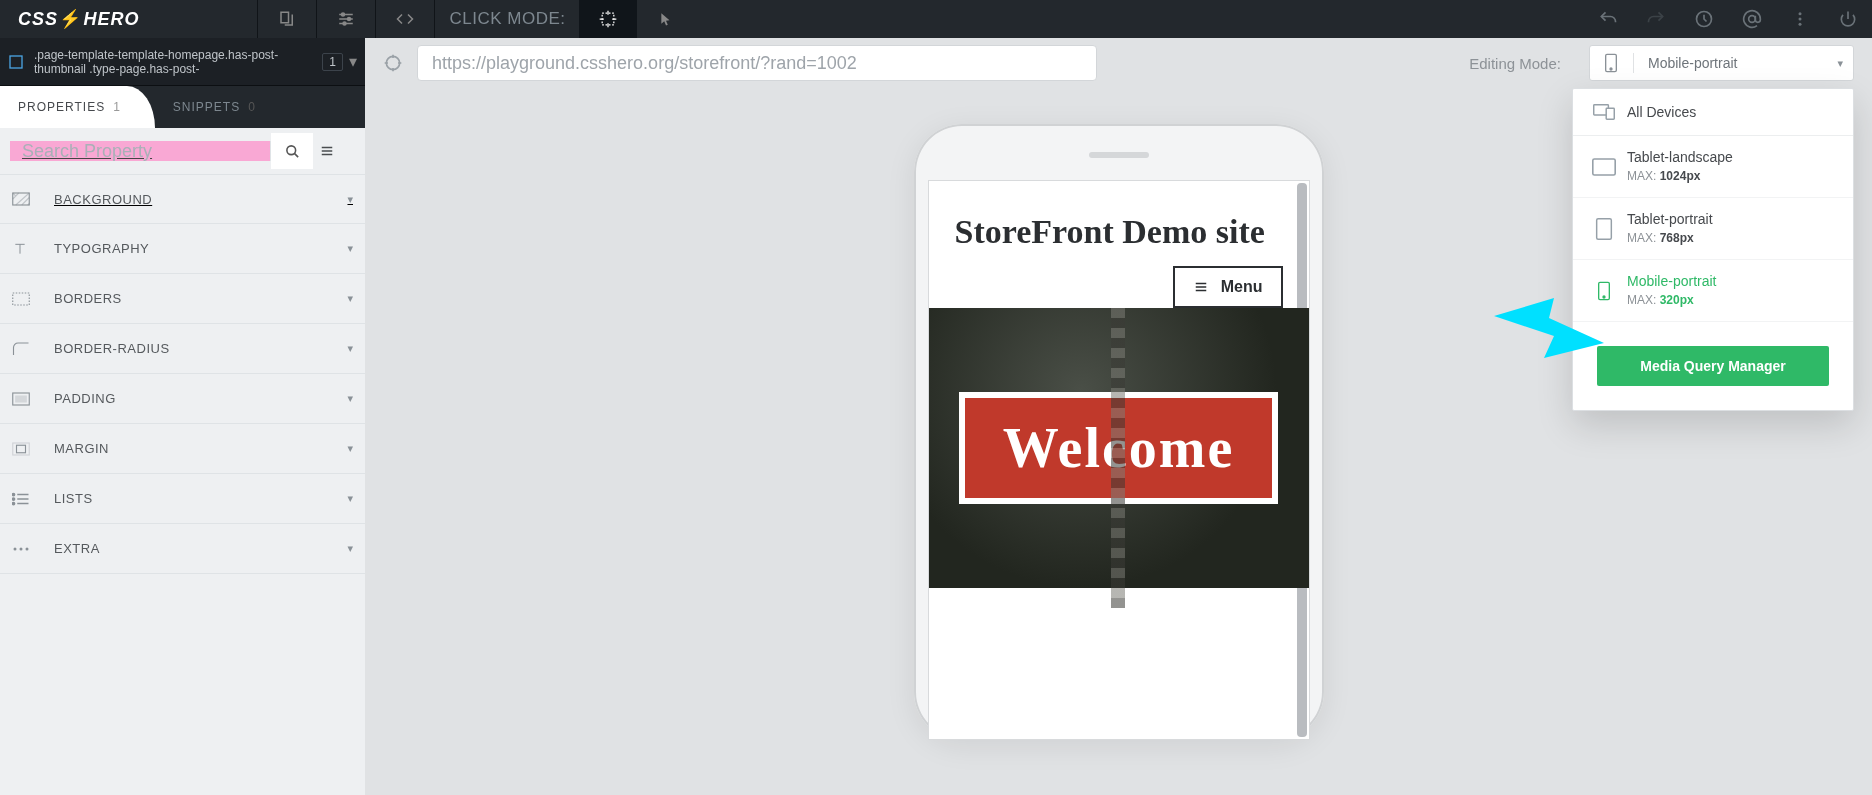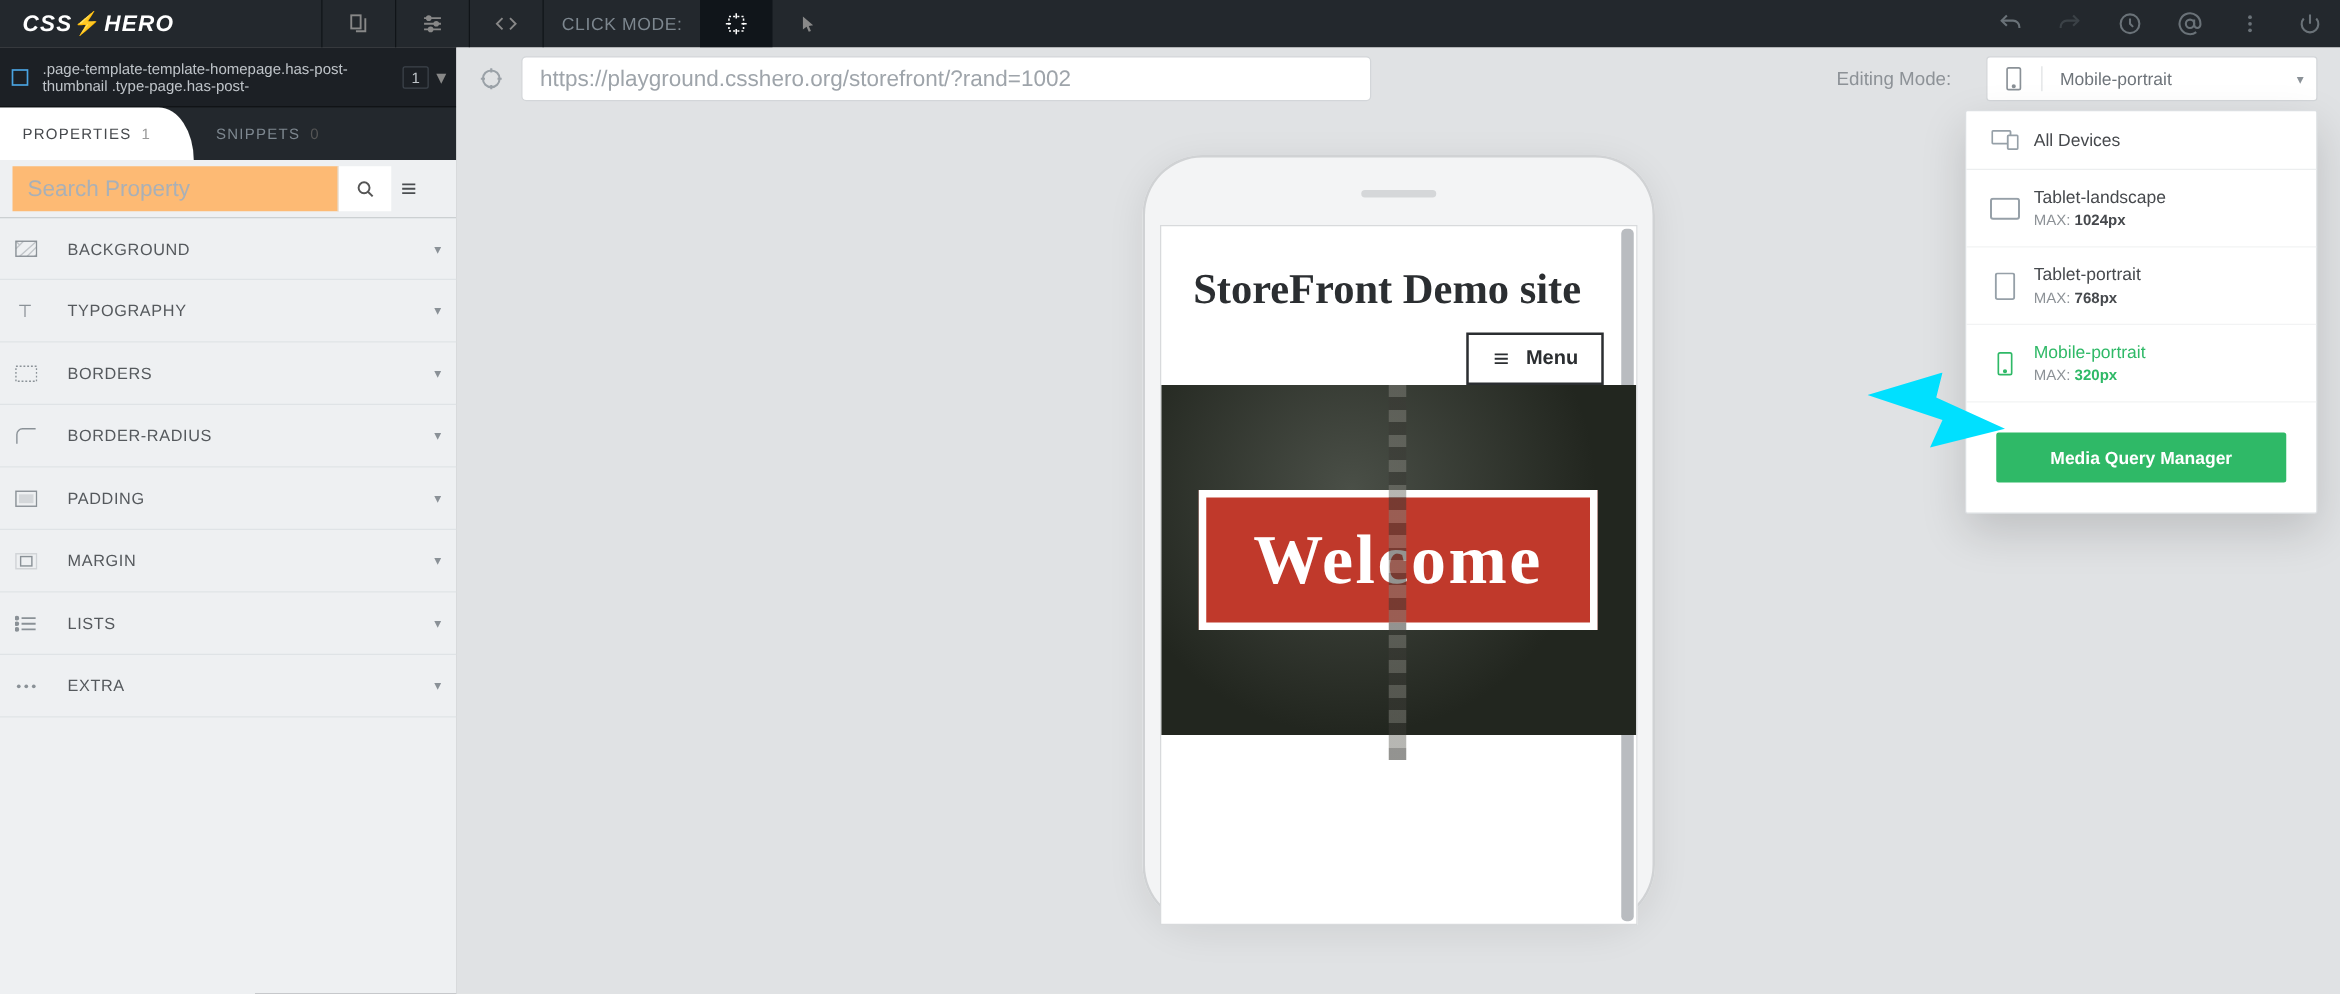--- a/index.html
+++ b/index.html
@@ -4,48 +4,48 @@
 <style>
 * { margin: 0; padding: 0; box-sizing: border-box; font-family: -apple-system, BlinkMacSystemFont, "Segoe UI", Arial, sans-serif; }
 html, body { width: 1872px; height: 795px; overflow: hidden; background: #e6e6e6; }
 
 
 .topbar { height: 38px; background: #23282d; display: flex; align-items: center; color: #d6d6d6; }
 .logo { font-style: italic; font-weight: 800; letter-spacing: 1px; font-size: 18px; color: #fff; padding: 0 18px; display: flex; align-items: center; }
 .logo-bolt { font-style: normal; font-weight: 400; color: #fff; padding: 0 1px; }
 .top-sep { width: 1px; height: 100%; background: #101418; }
 .top-btn { width: 58px; height: 100%; display: flex; align-items: center; justify-content: center; color: #888; cursor: pointer; }
-.click-mode { padding: 0 14px; color: #7d878f; font-size: 14px; letter-spacing: .5px; text-align: center; }
+.click-mode { padding: 0 14px; color: #7d878f; font-size: 17px; letter-spacing: .5px; text-align: center; }
 .top-spacer { flex: 1; }
 .top-icon { width: 48px; height: 100%; display: flex; align-items: center; justify-content: center; color: #6a7278; cursor: pointer; }
 
 
 .selector-row { height: 48px; background: #1c2025; display: flex; align-items: center; color: #bfc4c9; width: 365px; border-bottom: 1px solid #0c0f12; }
 .sel-icon { width: 28px; text-align: center; padding-left: 8px; color: #3b87c7; }
 .sel-text { flex: 1; font-size: 12px; line-height: 14px; padding: 6px 6px; }
 .sel-count { border: 1px solid #3c434b; border-radius: 2px; padding: 1px 6px; font-size: 12px; margin-right: 6px; }
 .sel-caret { color: #888; padding-right: 8px; }
 
 
 .left-panel { width: 365px; background: #1c2025; position: absolute; top: 38px; bottom: 0; left: 0; display: flex; flex-direction: column; }
 .tabs-row { height: 42px; background: #23282d; display: flex; align-items: flex-end; }
 .tab { height: 42px; display: flex; align-items: center; padding: 0 18px; font-size: 12px; letter-spacing: 1px; color: #7d878f; }
 .tab.active { background: #fff; color: #46494d; border-top-right-radius: 28px 42px; padding-right: 34px; }
 .tab-count-active { color: #999; margin-left: 8px; }
 .tab-count { color: #555; margin-left: 8px; }
 
 .search-row { height: 46px; background: #eef0f2; display: flex; align-items: center; padding: 0 10px; }
-.search-input { flex: 1; height: 36px; border: none; background: #fdba74; font-size: 18px; color: #444; padding: 0 12px; border-right: 1px solid #dfe3e6; }
+.search-input { flex: 1; height: 20px; border: none; background: #f9a8d4; font-size: 18px; color: #444; padding: 0 12px; border-right: 1px solid #dfe3e6; text-decoration: underline; }
 .search-input::placeholder { color: #a9b0b7; }
 .search-btn { width: 42px; height: 36px; background: #fff; display: flex; align-items: center; justify-content: center; color: #555; cursor: pointer; }
 .hamburger { width: 36px; text-align: center; color: #4a4d50; cursor: pointer; font-size: 16px; margin-left: 6px; }
 
 .prop-list { flex: 1; background: #eef0f2; }
 .prop-row { height: 50px; border-bottom: 1px solid #dfe3e6; display: flex; align-items: center; padding: 0 12px; cursor: pointer; }
-.prop-row.first { border-top: 1px solid #dfe3e6; }
+.prop-row.first { border-top: 1px solid #dfe3e6; text-decoration: underline; }
 .prop-icon { width: 30px; color: #8a9197; display: flex; align-items: center; }
 .prop-label { flex: 1; font-size: 13px; letter-spacing: .5px; color: #55595d; padding-left: 12px; }
 .prop-caret { color: #8a9197; font-size: 11px; }
 
 
 .main { position: absolute; left: 365px; right: 0; top: 38px; bottom: 0; background: #e0e2e4; }
 .addr-row { height: 50px; display: flex; align-items: center; padding: 0 18px; gap: 14px; }
 .target-icon { color: #9aa1a7; }
 .url-field { flex: 0 0 680px; height: 36px; background: #fff; border: 1px solid #d3d6d9; border-radius: 4px; display: flex; align-items: center; padding: 0 14px; font-size: 18px; color: #9ea4aa; }
 .editing-label { color: #8d9297; font-size: 15px; margin-left: auto; margin-right: 14px; }

